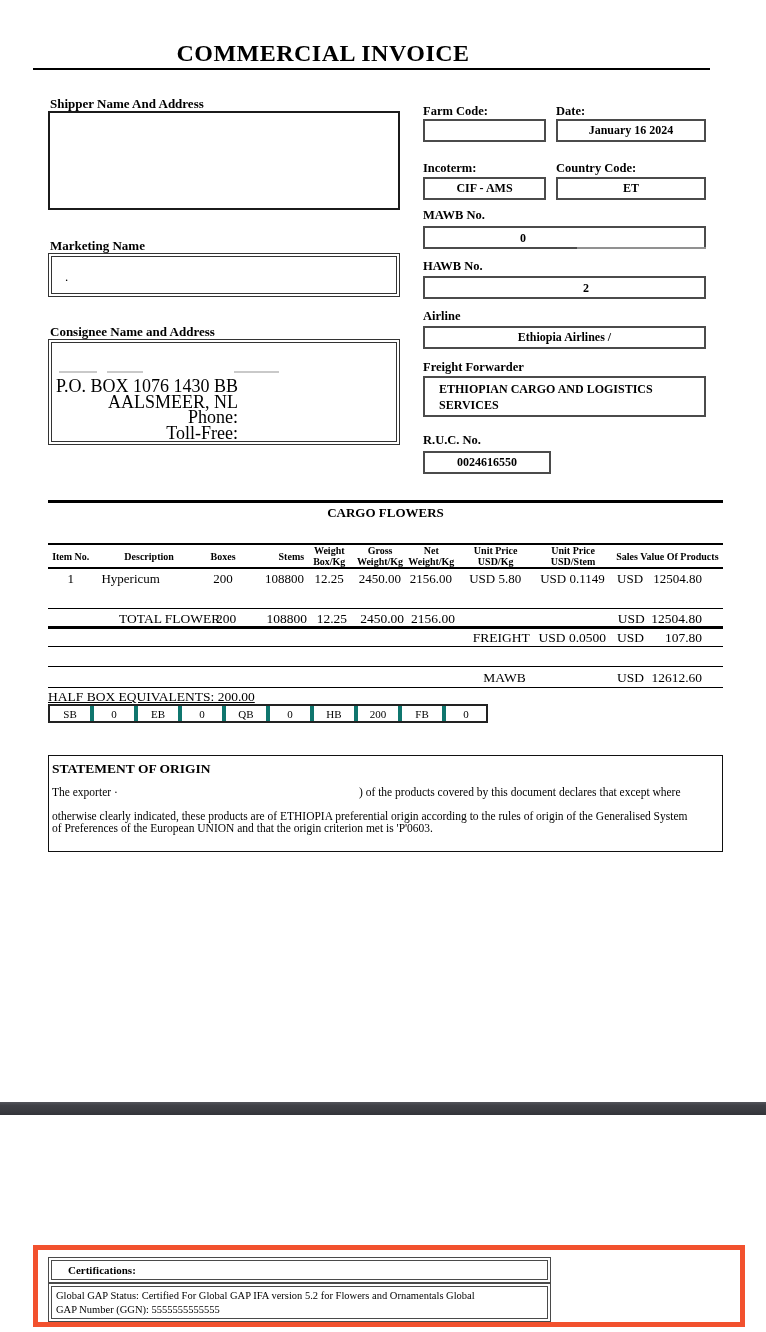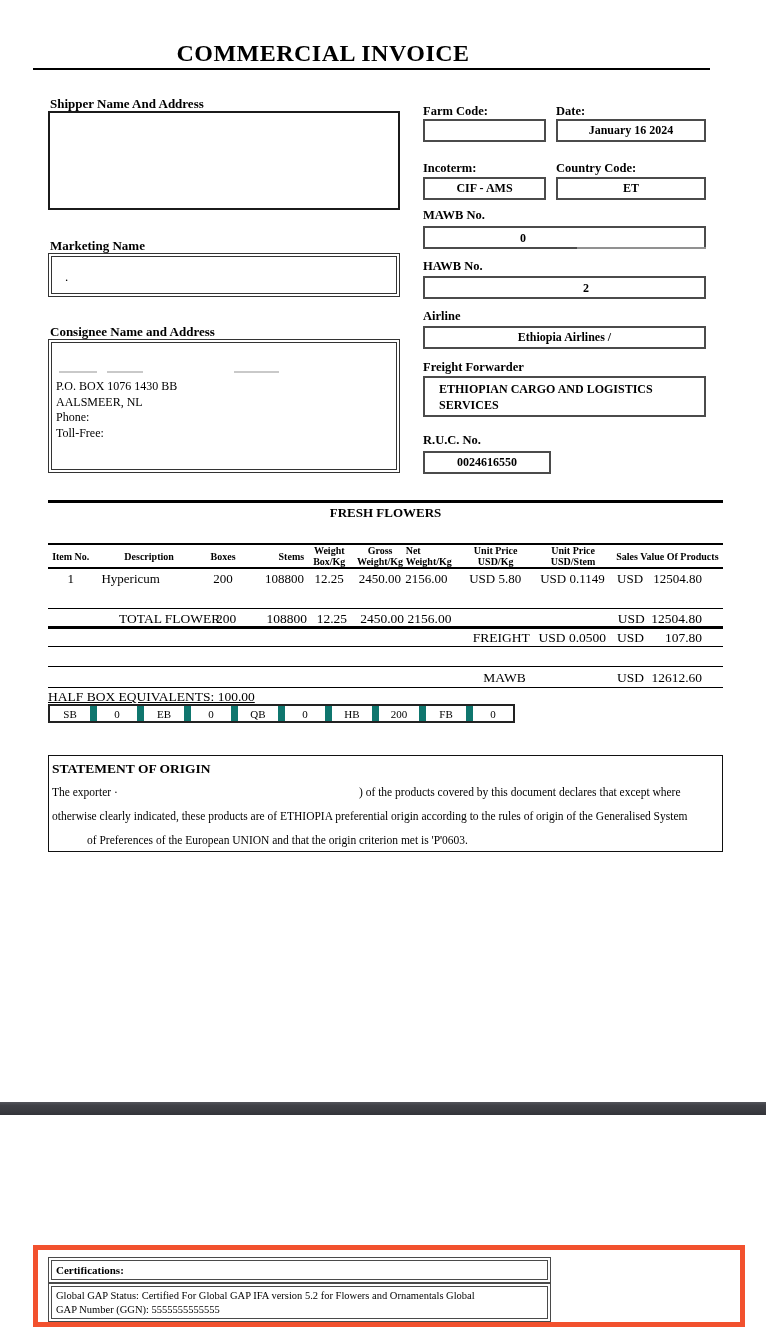--- a/index.html
+++ b/index.html
@@ -7,71 +7,71 @@
           font-family:"Liberation Serif","DejaVu Serif",serif;color:#000;}
   .abs{position:absolute;}
   
   .page-title{left:48px;top:40px;width:550px;text-align:center;font-size:24px;font-weight:bold;letter-spacing:.5px;}
   .title-rule{left:33px;top:68px;width:677px;height:2px;background:#000;}
   
   .llabel{font-size:13px;font-weight:bold;}
   .box{background:#fff;box-sizing:border-box;}
   .shipper-box{left:48px;top:111px;width:352px;height:99px;border:2px solid #1b1b1b;}
   .marketing-box{left:48px;top:253px;width:352px;height:44px;border:4px double #333;font-size:13px;}
-  .consignee-box{left:48px;top:339px;width:352px;height:134px;border:4px double #333;font-size:12px;line-height:15.5px;}
+  .consignee-box{left:48px;top:339px;width:352px;height:106px;border:4px double #333;font-size:18px;line-height:15.5px;text-align:right;}
   .consignee-text{position:absolute;left:4px;top:36px;}
   .artifact{position:absolute;height:2px;background:#c9c9c9;}
   
   .rlabel{font-size:12.5px;font-weight:bold;}
   .fieldbox{position:absolute;border:2px solid #4b4b4b;background:#fff;box-sizing:border-box;
             display:flex;align-items:center;justify-content:center;font-weight:bold;font-size:12px;}
   .fieldbox.tall{flex-direction:column;line-height:16px;}
   .frag{position:absolute;top:3px;font-weight:bold;font-size:12px;}
   .gray-seg{position:absolute;height:2px;background:#919191;}
   
   .hline{position:absolute;left:48px;width:675px;background:#000;}
   .section-title{left:48px;top:505px;width:675px;text-align:center;font-size:13px;font-weight:bold;}
   .trow{position:absolute;left:48px;width:675px;display:flex;}
   .c{box-sizing:border-box;}
   .c0{width:47px;text-align:center;}
   .c1{width:115px;text-align:left;}
   .c2{width:38px;text-align:center;}
   .c3{width:42px;text-align:right;margin-left:22px;}
   .c4{width:52px;text-align:center;}
   .c5{width:53px;text-align:center;}
-  .c6{width:53px;}
+  .c6{width:53px;text-align:center;}
   .c7{width:80px;text-align:center;}
   .c8{width:80px;text-align:center;}
   .c9{width:115px;display:flex;justify-content:space-between;padding-left:6px;padding-right:21px;}
   .thead{top:545px;height:22px;align-items:center;font-size:10px;font-weight:bold;line-height:11px;}
   .thead .c1,.thead .c9{text-align:center;display:block;padding:0;}
   .hcell span{display:block;}
   .tdata{font-size:13px;}
   .tdata .c1{padding-left:8px;}
   .ttotal{font-size:13.5px;}
   .nowrap{white-space:nowrap;}
   .freight-label{text-align:right;padding-right:4px;}
   .total-label{text-align:right;padding-right:8px;}
   
   .halfbox-label{left:48px;top:689px;font-size:13.5px;text-decoration:underline;}
   .hb-table{left:48px;top:704px;display:flex;border:2px solid #222;background:#fff;}
-  .hb-cell{width:40px;height:15px;border-right:7px solid #0f766e;display:flex;align-items:center;justify-content:center;
+  .hb-cell{width:40px;height:15px;border-right:4px solid #0f766e;display:flex;align-items:center;justify-content:center;
            font-size:11px;}
   .hb-cell:last-child{border-right:none;}
   
   .statement-box{left:48px;top:755px;width:675px;height:97px;border:1px solid #111;box-sizing:border-box;}
   .statement-title{position:absolute;left:3px;top:5px;font-size:13.5px;font-weight:bold;}
   .st-line{position:absolute;left:3px;font-size:11.5px;white-space:nowrap;}
   
   .separator-bar{left:0;top:1102px;width:766px;height:13px;
     background:linear-gradient(180deg,#54555c 0%,#404147 25%,#3a3b40 70%,#323338 100%);}
   
   .annotation-rect{left:33px;top:1245px;width:712px;height:82px;border:5px solid #f2512e;box-sizing:border-box;background:transparent;}
   .cert-header-box{left:48px;top:1257px;width:503px;height:26px;border:4px double #4a4a4a;box-sizing:border-box;
-                   display:flex;align-items:center;padding-left:4px;font-size:11px;font-weight:bold;background:#fff;}
+                   display:flex;align-items:center;padding-left:16px;font-size:11px;font-weight:bold;background:#fff;}
   .cert-body-box{left:48px;top:1283px;width:503px;height:39px;border:4px double #4a4a4a;box-sizing:border-box;
                  padding:2px 4px;font-size:10.5px;line-height:14px;background:#fff;}
 </style>
 </head>
 <body>
 
 <div id="canvas">
 
   <div class="abs page-title">COMMERCIAL INVOICE</div>
   <div class="abs title-rule"></div>
@@ -135,21 +135,21 @@
   <div class="fieldbox tall" style="left:423px;top:376px;width:283px;height:41px;padding:0 14px;">
     <span>ETHIOPIAN CARGO AND LOGISTICS SERVICES</span>
   </div>
 
   <div class="abs rlabel" style="left:423px;top:433px;">R.U.C. No.</div>
   <div class="fieldbox" style="left:423px;top:451px;width:128px;height:23px;">
     <span>0024616550</span>
   </div>
 
   <div class="hline" style="top:500px;height:3px;"></div>
-  <div class="abs section-title">FRESH FLOWERS</div>
+  <div class="abs section-title">CARGO FLOWERS</div>
 
   <div class="hline" style="top:543px;height:2px;"></div>
   <div class="trow thead">
     <div class="c c0 hcell">
         <span>Item No.</span>
       </div>
     <div class="c c1 hcell">
         <span>Description</span>
       </div>
     <div class="c c2 hcell">
@@ -246,40 +246,40 @@
     <div class="c c6"></div>
     <div class="c c7 total-label">MAWB</div>
     <div class="c c8"></div>
     <div class="c c9">
       <span>USD</span>
       <span>12612.60</span>
     </div>
   </div>
   <div class="hline" style="top:687px;height:1px;"></div>
 
-  <div class="abs halfbox-label">HALF BOX EQUIVALENTS: 100.00</div>
+  <div class="abs halfbox-label">HALF BOX EQUIVALENTS: 200.00</div>
   <div class="abs hb-table">
     <div class="hb-cell">SB</div>
     <div class="hb-cell">0</div>
     <div class="hb-cell">EB</div>
     <div class="hb-cell">0</div>
     <div class="hb-cell">QB</div>
     <div class="hb-cell">0</div>
     <div class="hb-cell">HB</div>
     <div class="hb-cell">200</div>
     <div class="hb-cell">FB</div>
     <div class="hb-cell">0</div>
   </div>
 
   <div class="abs statement-box">
     <div class="statement-title">STATEMENT OF ORIGIN</div>
     <div class="st-line" style="top:30px;">The exporter ·</div>
     <div class="st-line" style="left:310px;top:30px;">) of the products covered by this document declares that except where</div>
     <div class="st-line" style="top:54px;">otherwise clearly indicated, these products are of ETHIOPIA preferential origin according to the rules of origin of the Generalised System</div>
-    <div class="st-line" style="top:78px;margin-left:35px;">of Preferences of the European UNION and that the origin criterion met is 'P'0603.</div>
+    <div class="st-line" style="top:66px;">of Preferences of the European UNION and that the origin criterion met is 'P'0603.</div>
   </div>
 
   <div class="abs separator-bar"></div>
 
   <div class="abs cert-header-box">
     <span>Certifications:</span>
   </div>
   <div class="abs cert-body-box">
     <div>Global GAP Status: Certified For Global GAP IFA version 5.2 for Flowers and Ornamentals Global</div>
     <div>GAP Number (GGN): 5555555555555</div>

